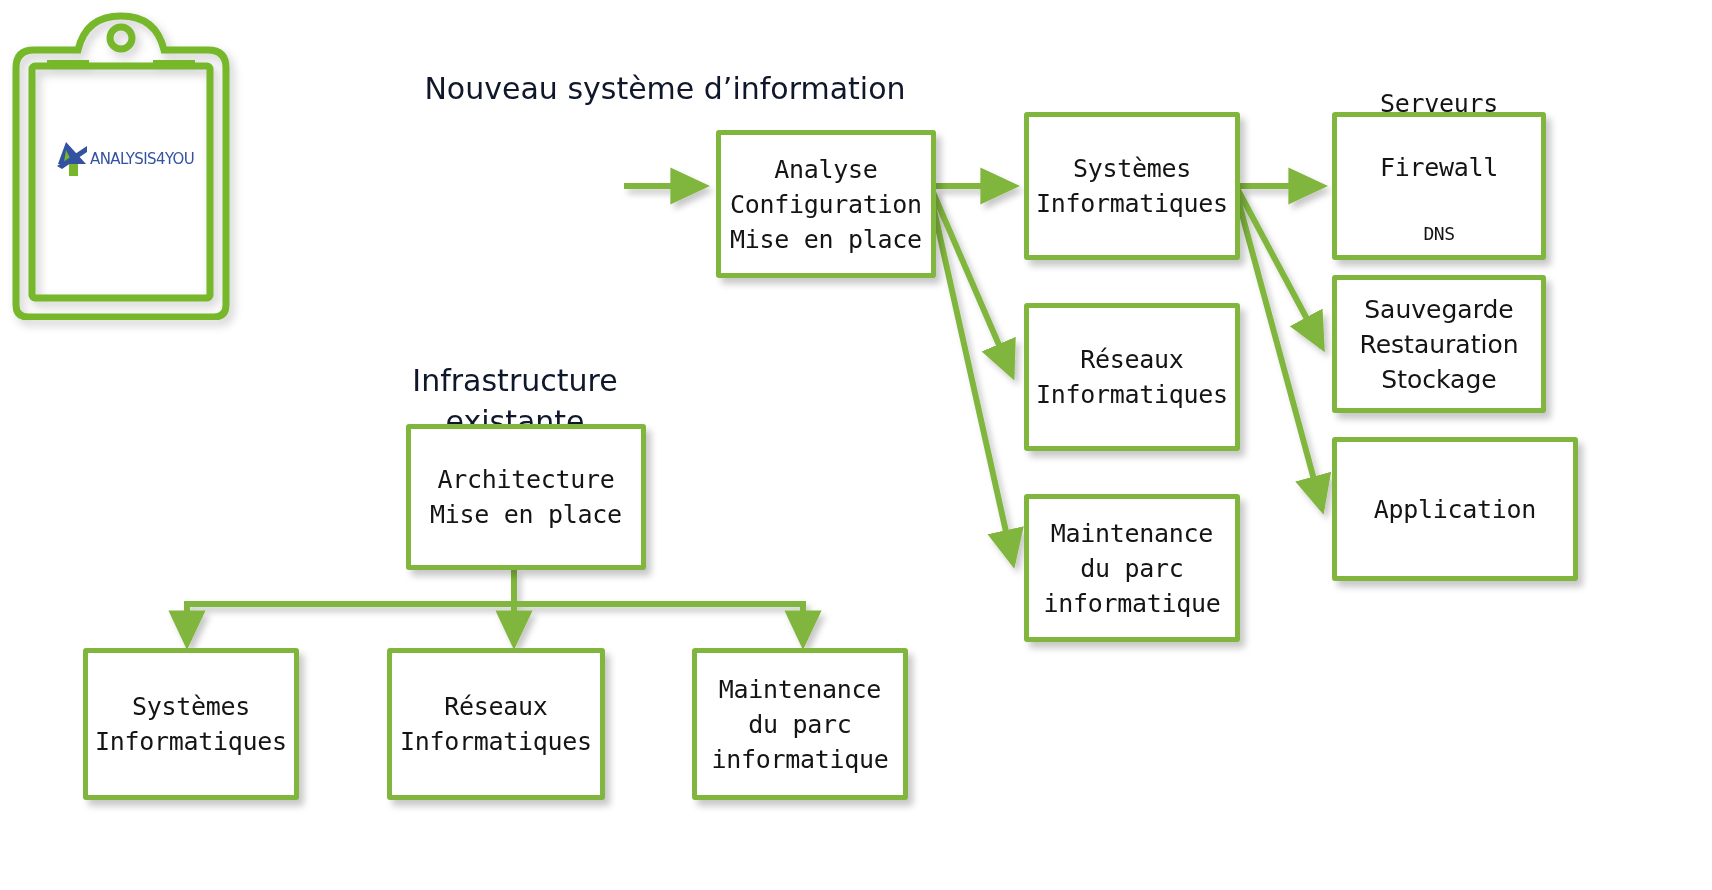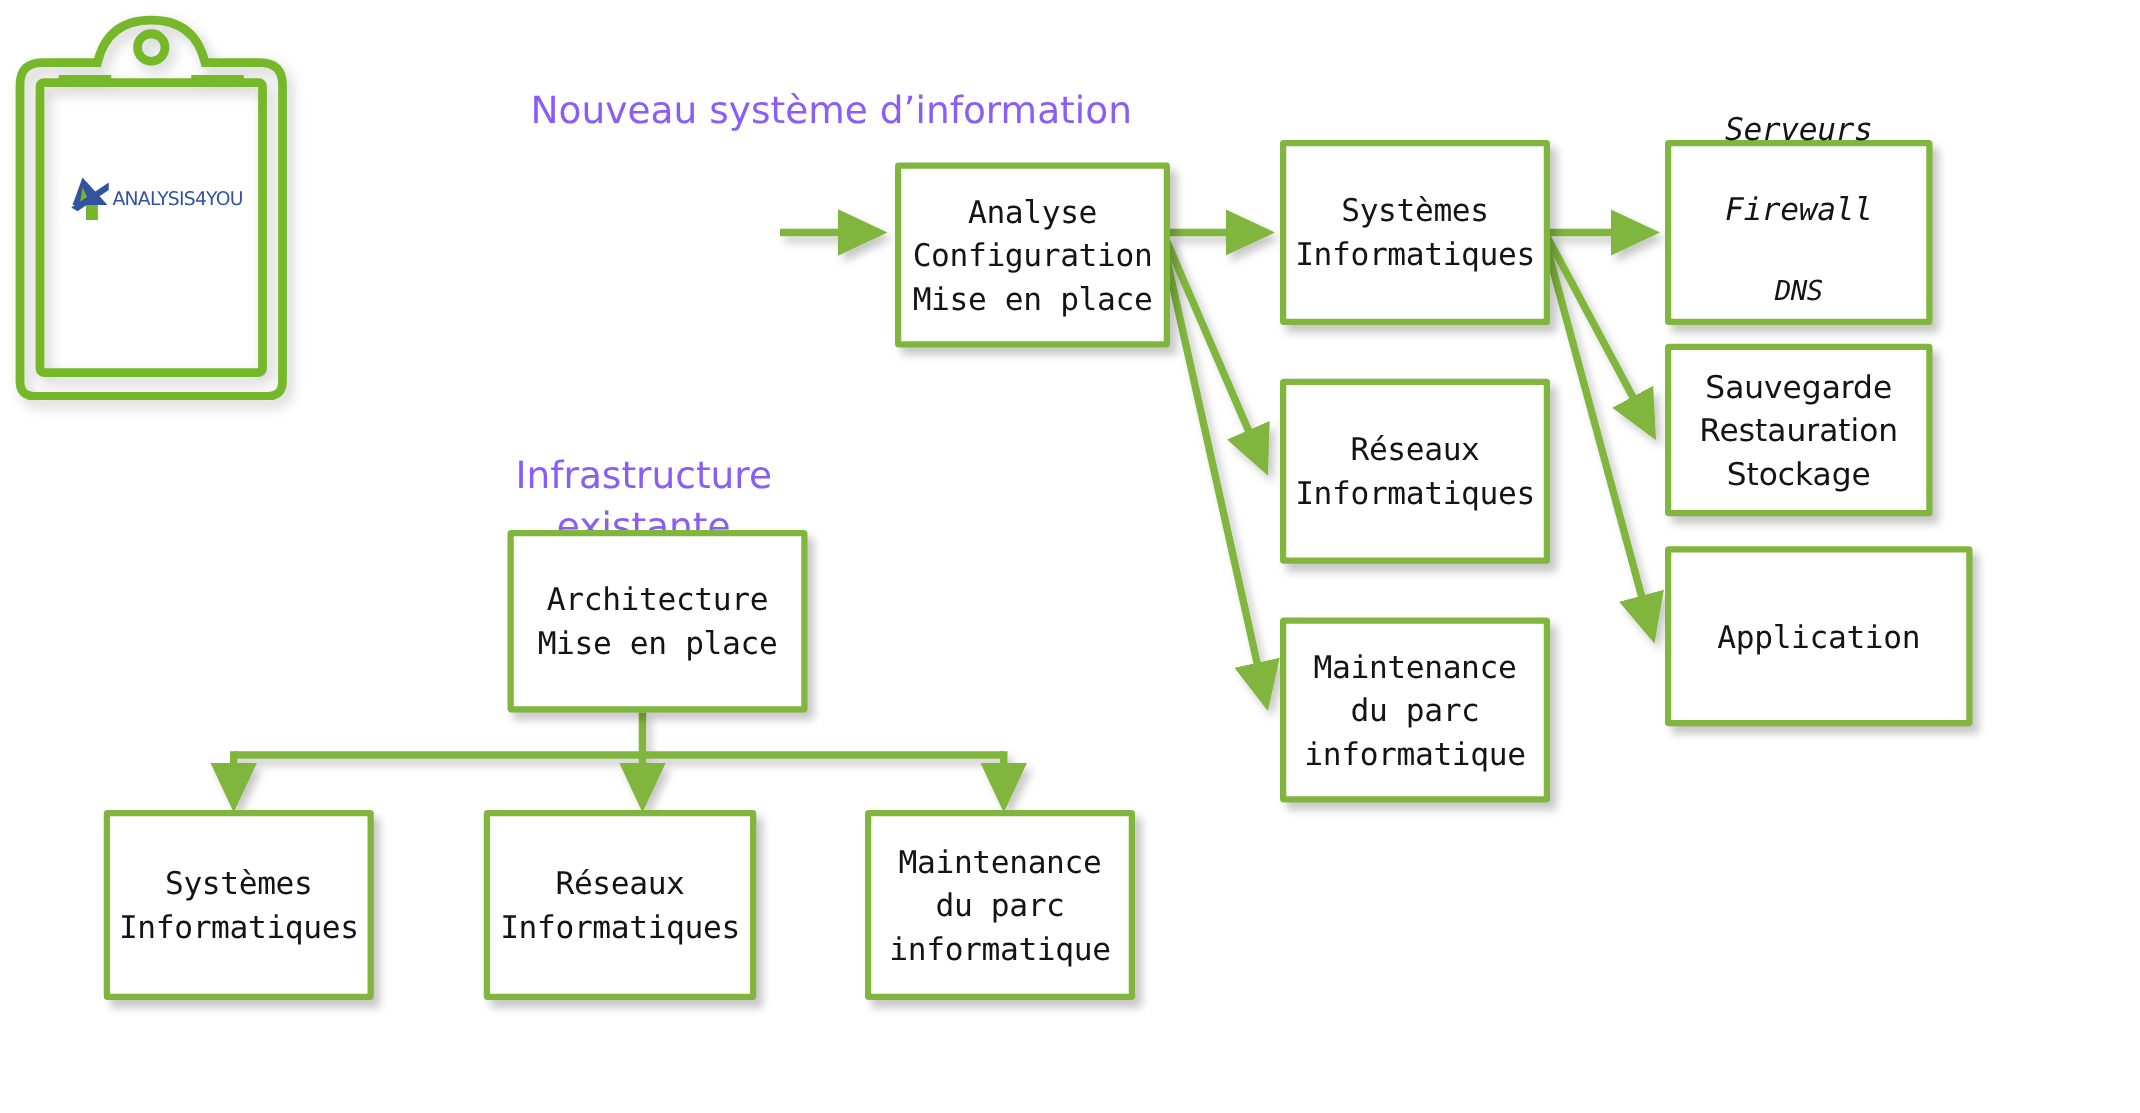--- a/index.html
+++ b/index.html
@@ -50,28 +50,28 @@
     box-shadow: 5px 6px 7px rgba(0,0,0,0.22);
     z-index: 3;
   }
   .node .txt { display: block; white-space: pre-line; }
 
   .node.sans {
     font-family: "DejaVu Sans", sans-serif;
     letter-spacing: 0px;
   }
   .node .small {
-    font-size: 22px;
+    font-size: 18px;
     letter-spacing: -0.5px;
   }
 
   
   .section-title {
     position: absolute;
-    color: #8b5cf6;
+    color: #0f172a;
     font-family: "DejaVu Sans", sans-serif;
     font-size: 30px;
     line-height: 41px;
     text-align: center;
     white-space: pre-line;
     z-index: 2;
   }
 
   
   #clipboard {
@@ -184,21 +184,21 @@
     <span class="txt">Réseaux
 Informatiques</span>
   </div>
 
   <div class="node" style="left:1024px; top:494px; width:216px; height:148px;">
     <span class="txt">Maintenance
 du parc
 informatique</span>
   </div>
 
-  <div class="node" style="left:1332px; top:112px; width:214px; height:148px; line-height:32px;font-style:italic;">
+  <div class="node" style="left:1332px; top:112px; width:214px; height:148px; line-height:32px;">
     <span class="txt">
       <span>Serveurs</span><br>
       <span>Firewall</span><br>
       <span class="small">DNS</span><br>
       <span class="small">DMZ</span>
     </span>
   </div>
 
   <div class="node sans" style="left:1332px; top:275px; width:214px; height:138px;">
     <span class="txt">Sauvegarde

